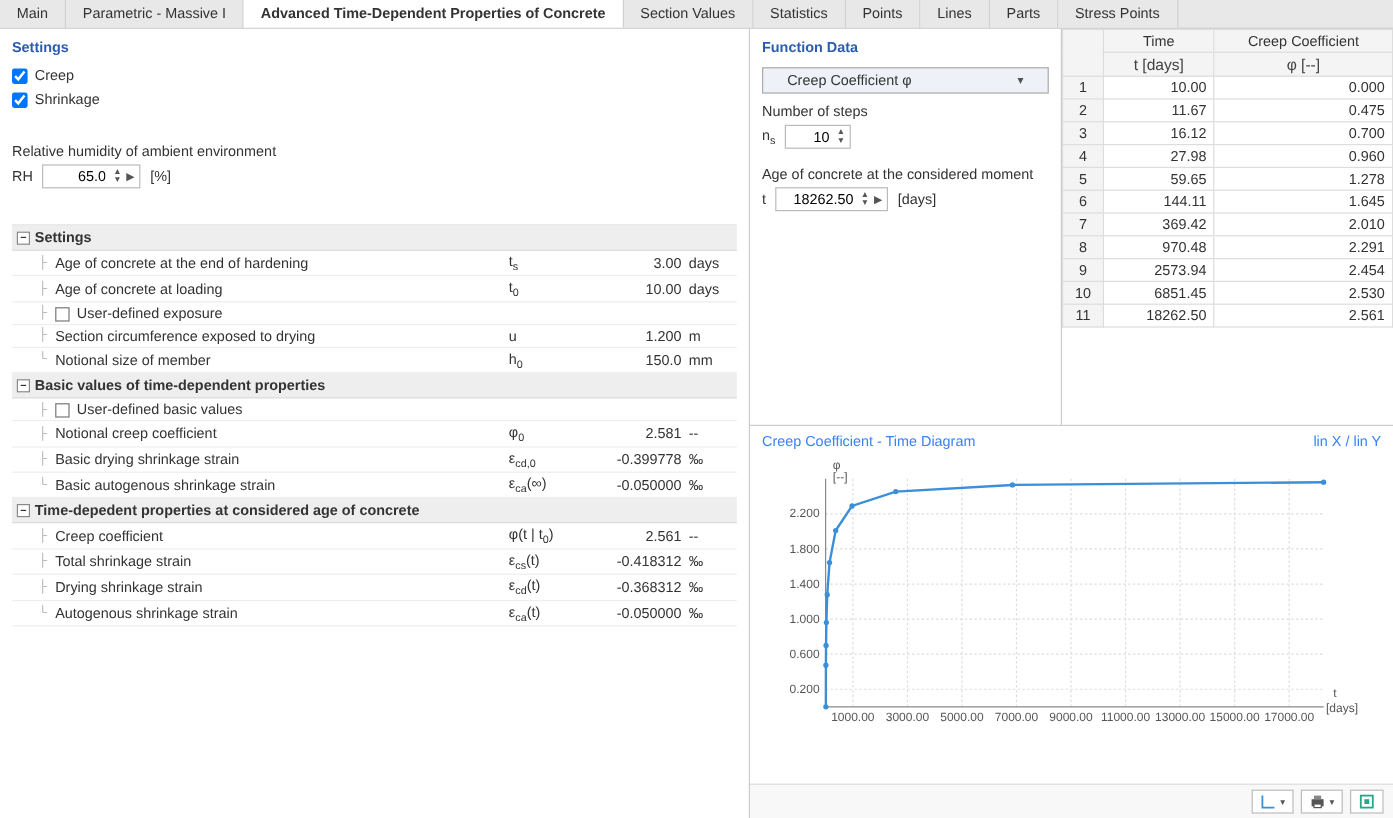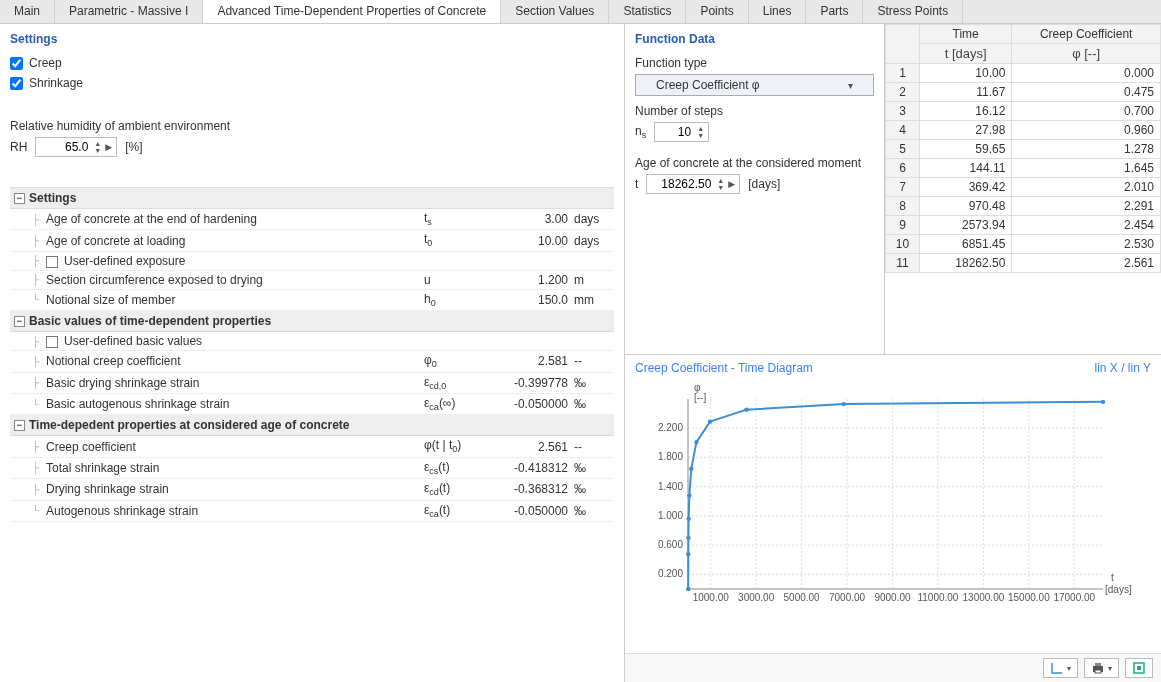--- a/index.html
+++ b/index.html
@@ -21,21 +21,21 @@
   }
   .tab {
     padding: 4px 14px;
     border-right: 1px solid #d0d0d0;
     background: #e8e8e8;
     cursor: pointer;
     white-space: nowrap;
   }
   .tab.active {
     background: #fff;
-    font-weight: 400;
+    font-weight: 700;
   }
   .main-area {
     display: flex;
     height: calc(100% - 24px);
   }
   .left-panel {
     width: 625px;
     border-right: 1px solid #ccc;
     padding: 8px 10px;
     overflow: hidden;
@@ -384,21 +384,20 @@
           <span class="pg-unit">‰</span>
         </div>
       </div>
   </div>
 
   <div class="right-panel">
     <div class="right-top">
       <div class="func-data">
         <div class="panel-title">Function Data</div>
 
-        <div class="func-label">Function type</div>
         <div class="dropdown">
           <span>Creep Coefficient φ</span>
           <span class="chev">▾</span>
         </div>
 
         <div class="func-label">Number of steps</div>
         <div class="rh-input-row">
           <span id="steps-sym">n<sub>s</sub></span>
           <span class="spinner">
             <input style="width: 34px;" value="10">

